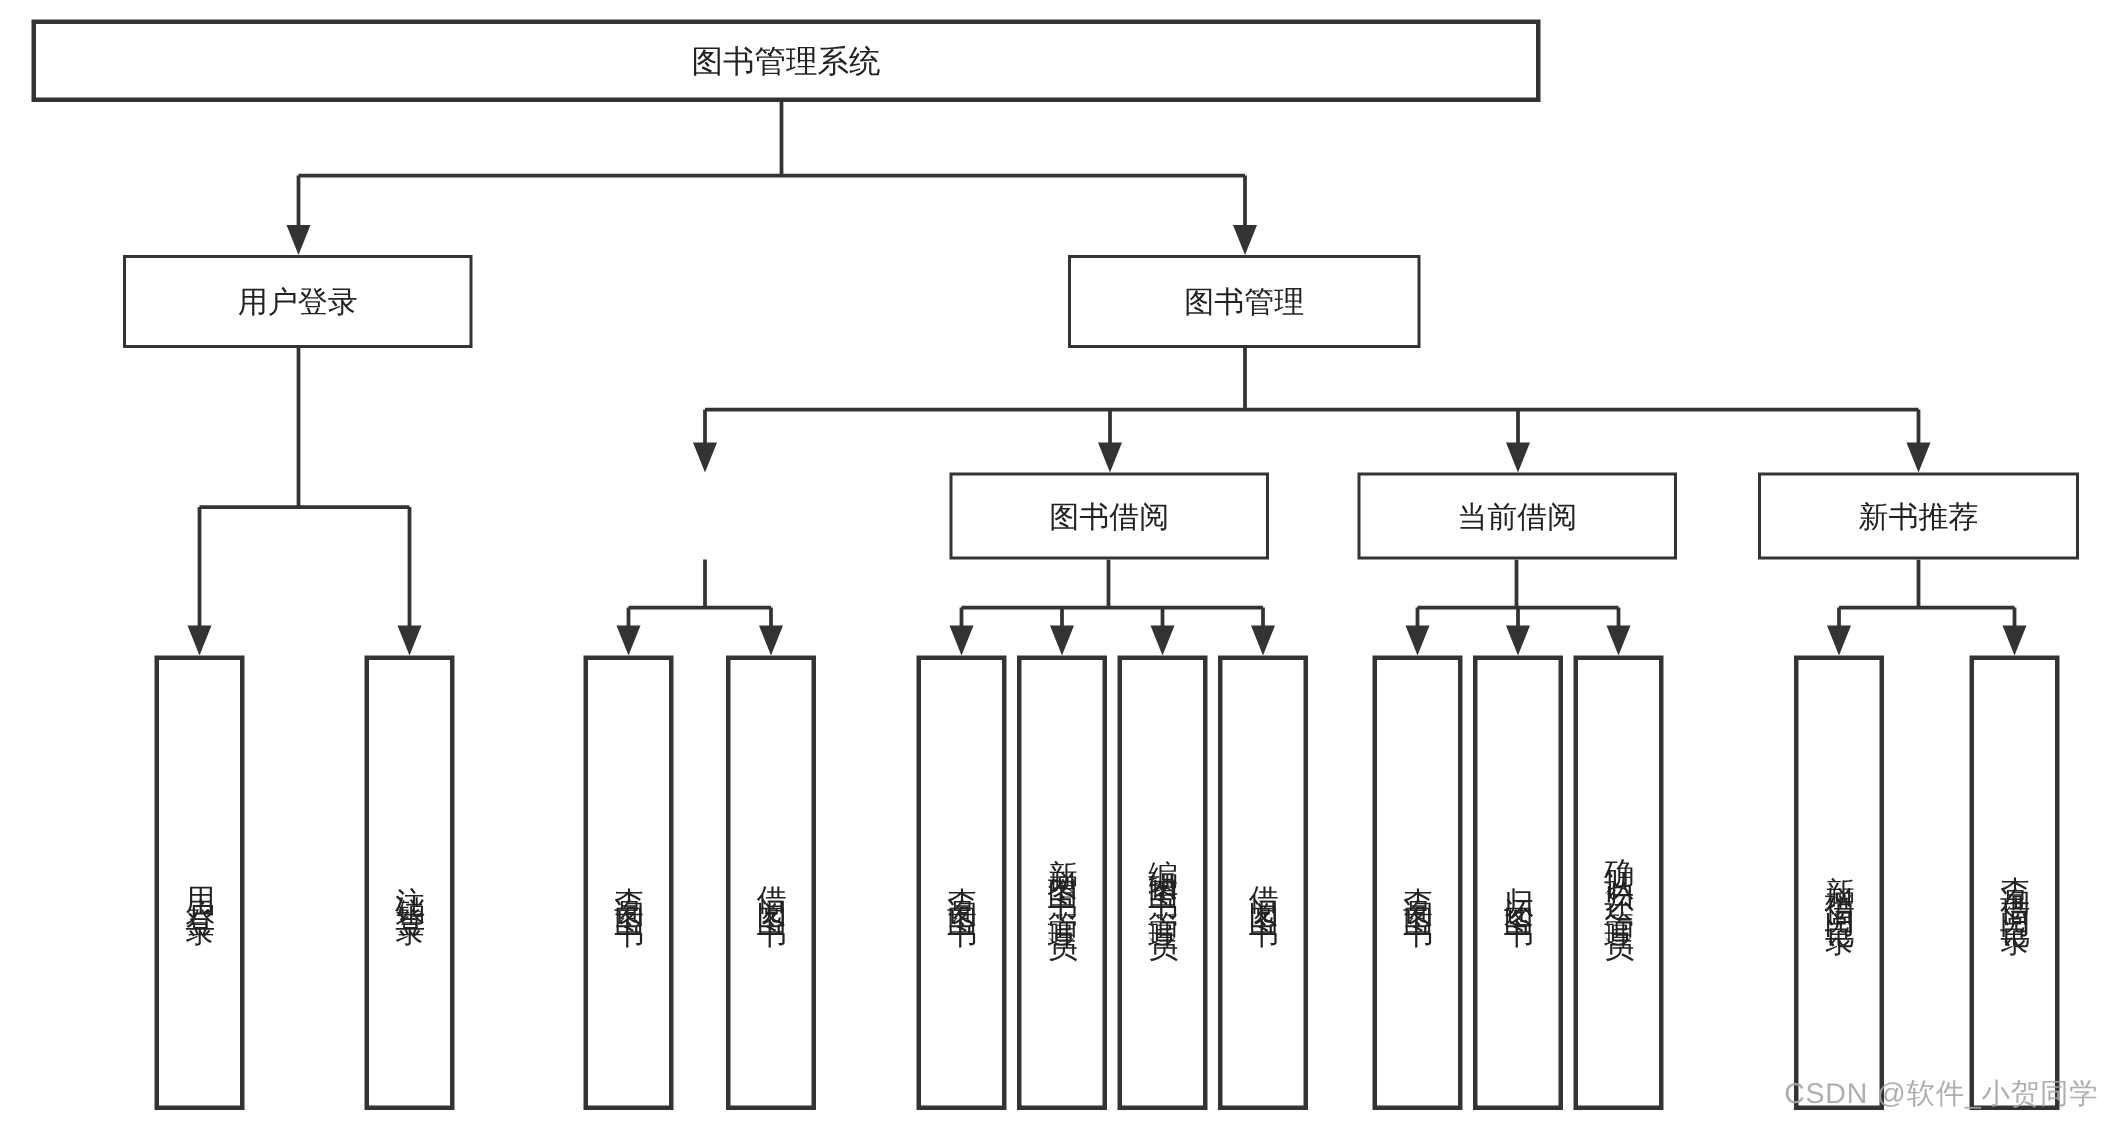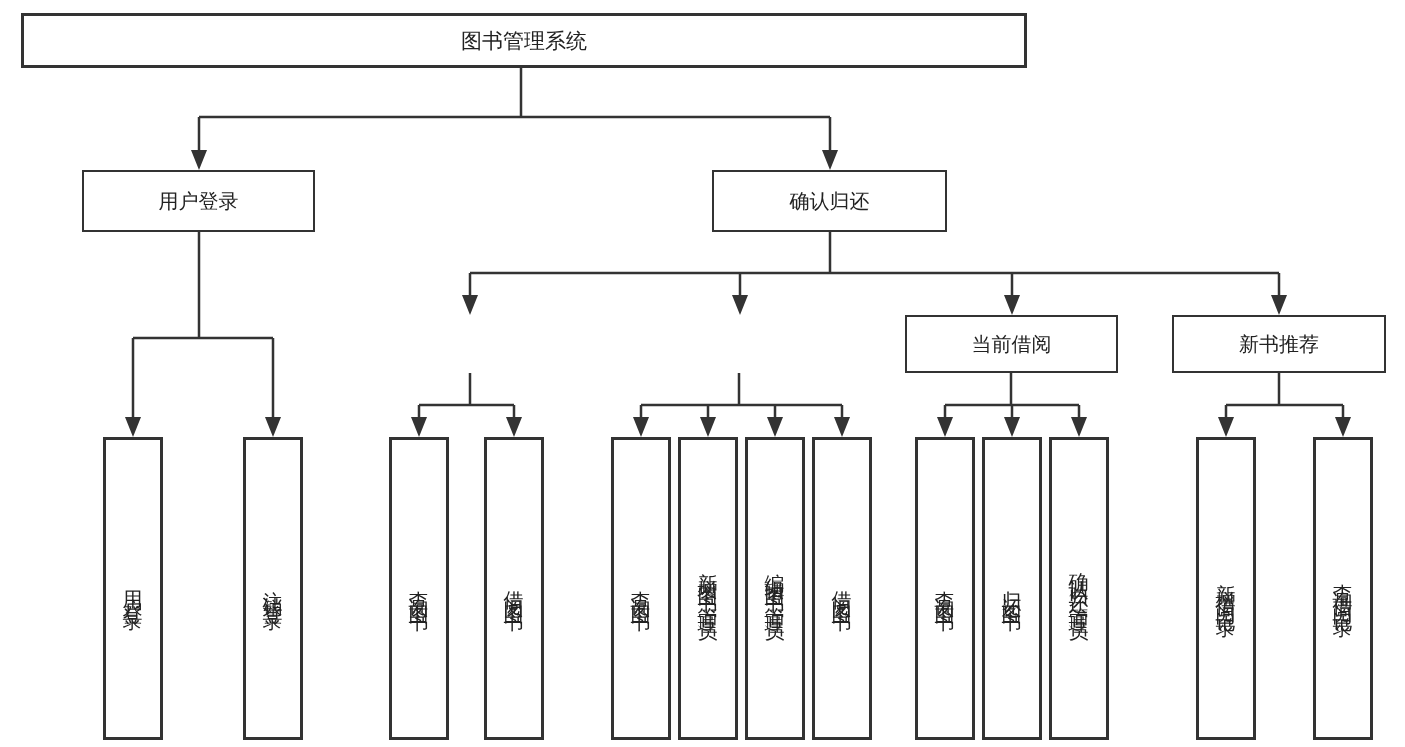--- a/index.html
+++ b/index.html
@@ -100,23 +100,26 @@
   </svg>
 
   <div class="box root-box">
     <span>图书管理系统</span>
   </div>
 
   <div class="box h-box l2-user-login">
     <span>用户登录</span>
   </div>
   <div class="box h-box l2-book-mgmt">
-    <span>确认归还</span>
+    <span>图书管理</span>
   </div>
 
+  <div class="box h-box l3 l3-borrow">
+    <span>图书借阅</span>
+  </div>
   <div class="box h-box l3 l3-current">
     <span>当前借阅</span>
   </div>
   <div class="box h-box l3 l3-records">
     <span>新书推荐</span>
   </div>
 
   <div class="box v-box vb1">
     <span>用户登录</span>
   </div>
@@ -154,14 +157,15 @@
     <span>确认归还（管理员）</span>
   </div>
 
   <div class="box v-box vb12">
     <span>新增借阅记录</span>
   </div>
   <div class="box v-box vb13">
     <span>查询借阅记录</span>
   </div>
 
+  <div class="watermark">CSDN @软件_小贺同学</div>
 
 </div>
 
 </body></html>

